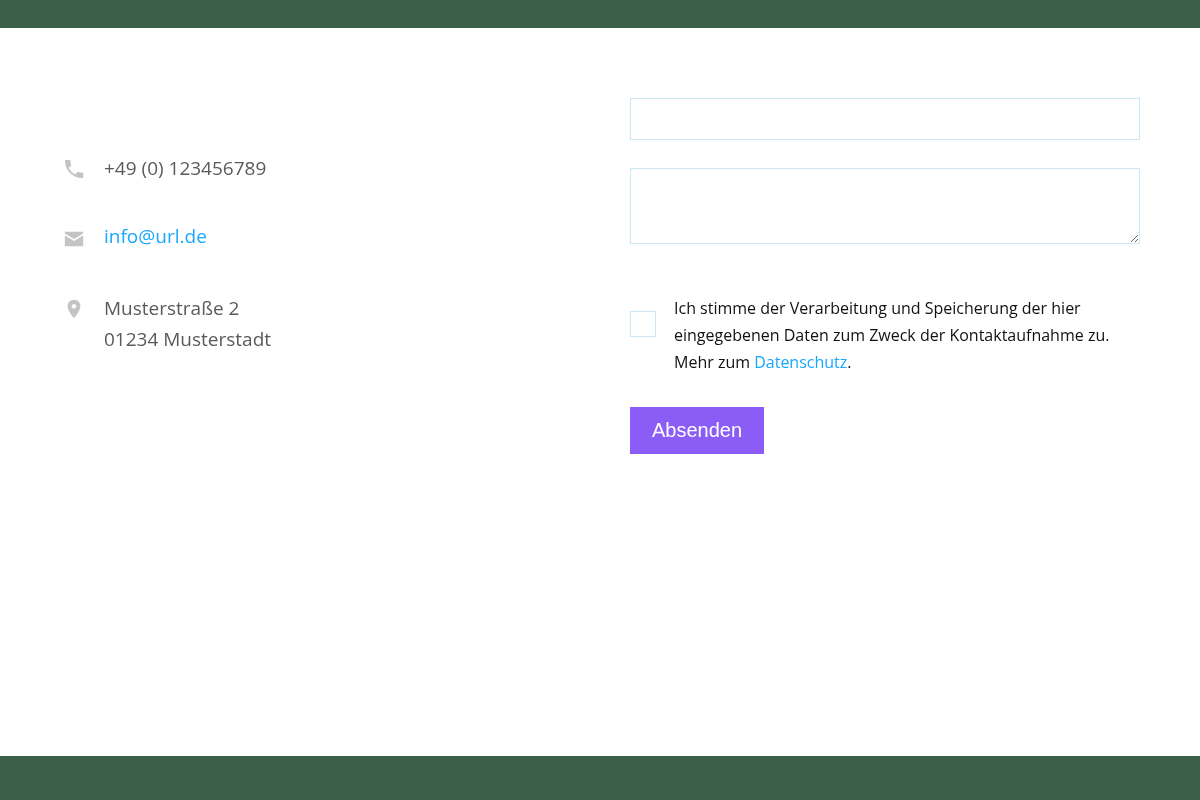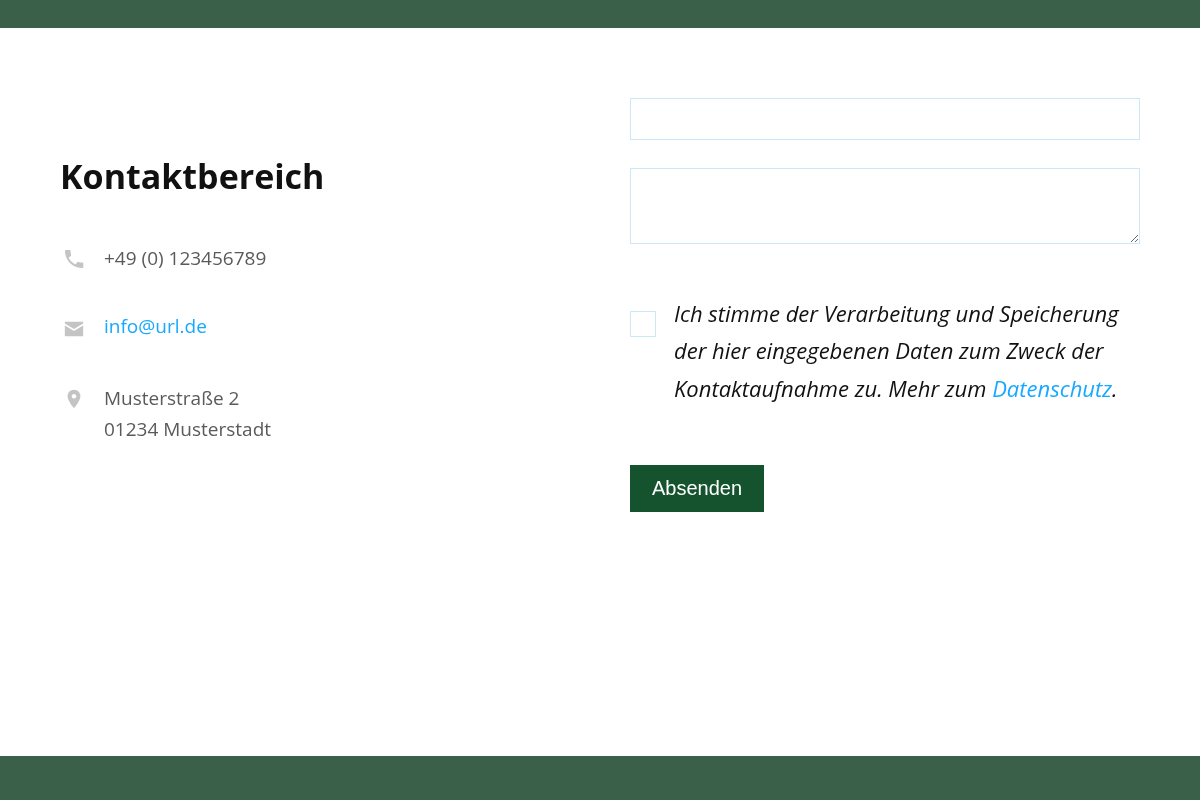--- a/index.html
+++ b/index.html
@@ -15,32 +15,31 @@
   .info-row { display: flex; align-items: flex-start; gap: 16px; margin-bottom: 40px; }
   .icon-box { width: 28px; height: 28px; display: flex; align-items: center; justify-content: center; flex-shrink: 0; color: #c4c4c4; margin-top: 2px; }
   .info-text { font-size: 19px; color: #5a5a5a; line-height: 1.6; }
   .email-link { color: #17a8ff; text-decoration: none; font-size: 19px; }
   .form-group { margin-bottom: 28px; }
   .form-label { display: block; font-size: 19px; color: #111; margin-bottom: 10px; }
   .form-input { width: 100%; height: 42px; border: 1px solid #cce7f5; background: #fff; font-size: 16px; padding: 0 10px; }
   .form-textarea { width: 100%; height: 76px; border: 1px solid #cce7f5; background: #fff; font-size: 16px; padding: 8px 10px; resize: both; }
   .consent-row { display: flex; align-items: flex-start; gap: 18px; margin-top: 46px; margin-bottom: 30px; }
   .checkbox { width: 26px; height: 26px; border: 1px solid #cce7f5; background: #fff; margin-top: 16px; flex-shrink: 0; cursor: pointer; }
-  .consent-text { font-size: 22px; color: #111; line-height: 1.7; font-style: italic; }
+  .consent-text { font-size: 16px; color: #111; line-height: 1.7; }
   .consent-text a { color: #17a8ff; text-decoration: none; }
-  .submit-btn { background: #14532d; color: #fff; border: none; font-size: 20px; padding: 12px 22px; cursor: pointer; margin-top: 28px; }
+  .submit-btn { background: #8b5cf6; color: #fff; border: none; font-size: 20px; padding: 12px 22px; cursor: pointer; }
 </style>
 </head>
 <body>
 
 <div class="bar bar-top"></div>
 
 <div class="content">
   <div class="left">
-    <h2 class="title">Kontaktbereich</h2>
 
     <div class="info-row">
       <span class="icon-box">
         <svg viewBox="0 0 24 24" width="24" height="24" fill="currentColor">
             <path d="M6.6 10.8c1.4 2.8 3.8 5.2 6.6 6.6l2.2-2.2c.3-.3.7-.4 1.1-.3 1.2.4 2.5.6 3.8.6.6 0 1 .4 1 1V20c0 .6-.4 1-1 1C10.6 21 3 13.4 3 4c0-.6.4-1 1-1h3.5c.6 0 1 .4 1 1 0 1.3.2 2.6.6 3.8.1.4 0 .8-.3 1.1L6.6 10.8z"></path>
           </svg>
       </span>
       <div class="info-text">+49 (0) 123456789</div>
     </div>
 

